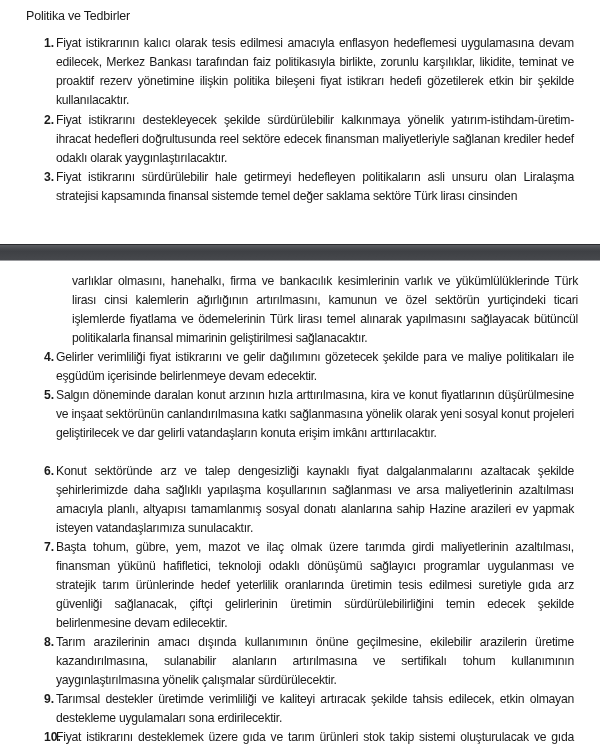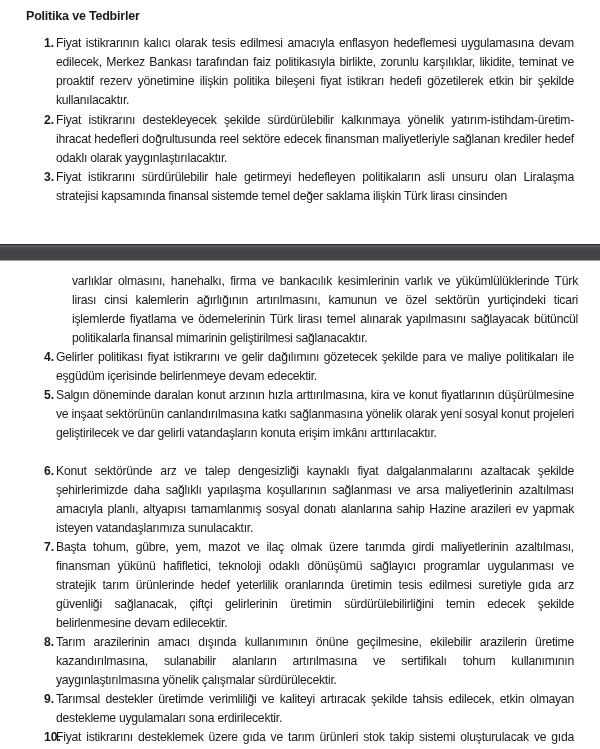--- a/index.html
+++ b/index.html
@@ -11,21 +11,21 @@
     .page-top { top: 0; height: 244px; }
     .page-bottom { top: 261px; height: 488px; }
     .separator {
       position: absolute; left: 0; top: 244px; width: 600px; height: 17px;
       background: linear-gradient(#5a5c60, #3e4044 40%, #46484c);
       border-top: 1px solid #2a2b2e; border-bottom: 1px solid #9a9b9e;
       box-sizing: border-box;
     }
     .heading {
       position: absolute; left: 26px; top: 9px;
-      font-size: 12.5px; font-weight: bold; letter-spacing: -0.2px;
+      font-size: 12.5px; font-weight: normal; letter-spacing: -0.2px;
     }
     .item { position: absolute; left: 44px; width: 530px; font-size: 12.2px; line-height: 19px; }
     .num { position: absolute; left: 0; top: 0; width: 22px; font-weight: bold; }
     .txt { margin-left: 12px; text-align: justify; text-align-last: left; letter-spacing: -0.25px; }
     .cont { position: absolute; left: 72px; width: 506px; font-size: 12.2px; line-height: 19px; text-align: justify; letter-spacing: -0.25px; }
   </style>
 </head>
 <body>
 
 <div class="page page-top">
@@ -36,33 +36,33 @@
     <div class="txt">Fiyat istikrarının kalıcı olarak tesis edilmesi amacıyla enflasyon hedeflemesi uygulamasına devam edilecek, Merkez Bankası tarafından faiz politikasıyla birlikte, zorunlu karşılıklar, likidite, teminat ve proaktif rezerv yönetimine ilişkin politika bileşeni fiyat istikrarı hedefi gözetilerek etkin bir şekilde kullanılacaktır.</div>
   </div>
 
   <div class="item" style="top:111px">
     <span class="num">2.</span>
     <div class="txt">Fiyat istikrarını destekleyecek şekilde sürdürülebilir kalkınmaya yönelik yatırım-istihdam-üretim-ihracat hedefleri doğrultusunda reel sektöre edecek finansman maliyetleriyle sağlanan krediler hedef odaklı olarak yaygınlaştırılacaktır.</div>
   </div>
 
   <div class="item" style="top:168px">
     <span class="num">3.</span>
-    <div class="txt">Fiyat istikrarını sürdürülebilir hale getirmeyi hedefleyen politikaların asli unsuru olan Liralaşma stratejisi kapsamında finansal sistemde temel değer saklama ilişkin Türk lirası cinsinden</div>
+    <div class="txt">Fiyat istikrarını sürdürülebilir hale getirmeyi hedefleyen politikaların asli unsuru olan Liralaşma stratejisi kapsamında finansal sistemde temel değer saklama sektöre Türk lirası cinsinden</div>
   </div>
 </div>
 
 <div class="separator"></div>
 
 <div class="page page-bottom"></div>
 
 <div class="cont" style="top:272px">varlıklar olmasını, hanehalkı, firma ve bankacılık kesimlerinin varlık ve yükümlülüklerinde Türk lirası cinsi kalemlerin ağırlığının artırılmasını, kamunun ve özel sektörün yurtiçindeki ticari işlemlerde fiyatlama ve ödemelerinin Türk lirası temel alınarak yapılmasını sağlayacak bütüncül politikalarla finansal mimarinin geliştirilmesi sağlanacaktır.</div>
 
 <div class="item" style="top:348px">
   <span class="num">4.</span>
-  <div class="txt">Gelirler politikası fiyat istikrarını ve gelir dağılımını gözetecek şekilde para ve maliye politikaları ile eşgüdüm içerisinde belirlenmeye devam edecektir.</div>
+  <div class="txt">Gelirler verimliliği fiyat istikrarını ve gelir dağılımını gözetecek şekilde para ve maliye politikaları ile eşgüdüm içerisinde belirlenmeye devam edecektir.</div>
 </div>
 
 <div class="item" style="top:386px">
   <span class="num">5.</span>
   <div class="txt">Salgın döneminde daralan konut arzının hızla arttırılmasına, kira ve konut fiyatlarının düşürülmesine ve inşaat sektörünün canlandırılmasına katkı sağlanmasına yönelik olarak yeni sosyal konut projeleri geliştirilecek ve dar gelirli vatandaşların konuta erişim imkânı arttırılacaktır.</div>
 </div>
 
 <div class="item" style="top:462px">
   <span class="num">6.</span>
   <div class="txt">Konut sektöründe arz ve talep dengesizliği kaynaklı fiyat dalgalanmalarını azaltacak şekilde şehirlerimizde daha sağlıklı yapılaşma koşullarının sağlanması ve arsa maliyetlerinin azaltılması amacıyla planlı, altyapısı tamamlanmış sosyal donatı alanlarına sahip Hazine arazileri ev yapmak isteyen vatandaşlarımıza sunulacaktır.</div>

